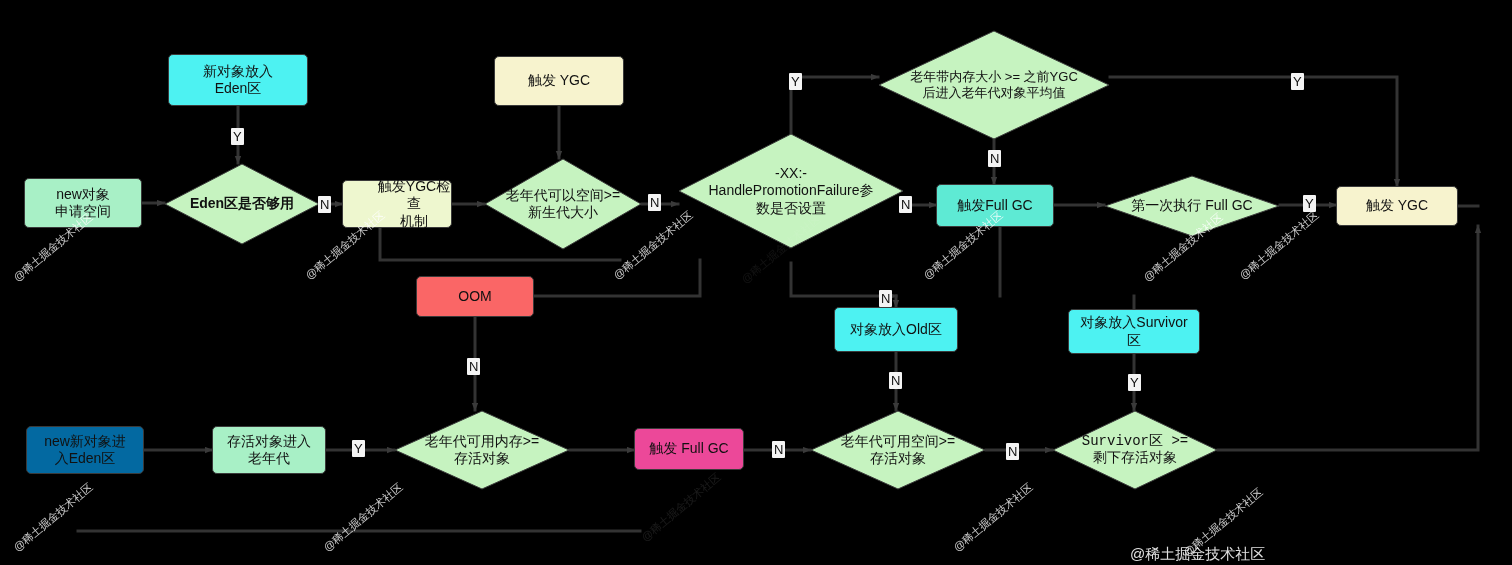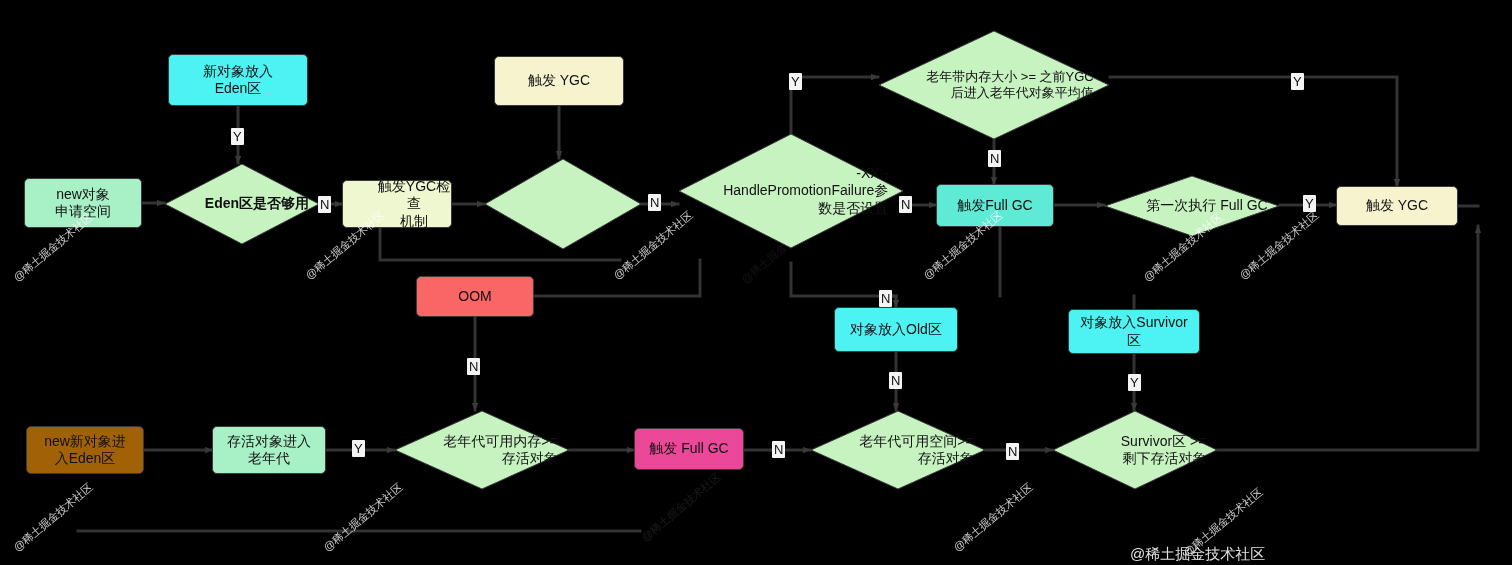--- a/index.html
+++ b/index.html
@@ -6,21 +6,21 @@
   #stage{position:relative;width:1512px;height:565px;background:#000;
          font-family:"Liberation Sans","DejaVu Sans",sans-serif;overflow:hidden;}
   svg#wires{position:absolute;left:0;top:0;width:1512px;height:565px;}
 
   .node{position:absolute;box-sizing:border-box;display:flex;align-items:center;
         justify-content:center;text-align:center;color:#111;line-height:1.22;}
 
   .rect{border:1px solid #3a3a3a;border-radius:5px;}
   .diamond{background:transparent;border:none;}
   .diamond .dshape{position:absolute;left:0;top:0;width:100%;height:100%;}
-  .diamond .dtxt{position:relative;z-index:2;width:86%;text-align:right;}
+  .diamond .dtxt{position:relative;z-index:2;width:86%;}
 
   .lbl{position:absolute;background:#f4f4f4;color:#111;font-size:13px;
        line-height:1;padding:2px 2px;border-radius:1px;z-index:6;}
 
   .wm{position:absolute;color:rgba(255,255,255,.80);font-size:11px;
       white-space:nowrap;transform:rotate(-40deg);transform-origin:left bottom;
       pointer-events:none;z-index:7;font-family:"Liberation Sans",sans-serif;}
   .wm.big{font-size:15px;color:rgba(255,255,255,.88);}
   .wm.dim{color:rgba(255,255,255,.10);}
   .wm.dim2{color:rgba(255,255,255,.07);}
@@ -89,20 +89,21 @@
         </svg>
         <div class="dtxt">Eden区是否够用</div>
       </div>
       <div class="node rect" style="left: 342px; top: 180px; width: 110px; height: 48px; font-size: 14px; background: rgb(238, 247, 207); padding-left: 34px;">
         <div>触发YGC检查<br>机制</div>
       </div>
       <div class="node diamond" style="left: 484px; top: 158px; width: 158px; height: 92px; font-size: 14px;">
         <svg class="dshape" viewBox="0 0 158 92" preserveAspectRatio="none">
           <polygon points="79,1 157,46 79,91 1,46" fill="#c6f3c0" stroke="#3a3a3a" stroke-width="1"></polygon>
         </svg>
+        <div class="dtxt">老年代可以空间&gt;=<br>新生代大小</div>
       </div>
       <div class="node diamond" style="left: 678px; top: 133px; width: 226px; height: 116px; font-size: 14px;">
         <svg class="dshape" viewBox="0 0 226 116" preserveAspectRatio="none">
           <polygon points="113,1 225,58 113,115 1,58" fill="#c6f3c0" stroke="#3a3a3a" stroke-width="1"></polygon>
         </svg>
         <div class="dtxt">-XX:-<br>HandlePromotionFailure参<br>数是否设置</div>
       </div>
       <div class="node rect" style="left: 936px; top: 184px; width: 118px; height: 43px; font-size: 14px; background: #5eead4;">
         <div>触发Full GC</div>
       </div>
@@ -117,42 +118,42 @@
       </div>
       <div class="node rect" style="left: 416px; top: 276px; width: 118px; height: 41px; font-size: 14px; background: rgb(250, 102, 102);">
         <div>OOM</div>
       </div>
       <div class="node rect" style="left: 834px; top: 307px; width: 124px; height: 45px; font-size: 14px; background: rgb(77, 242, 242);">
         <div>对象放入Old区</div>
       </div>
       <div class="node rect" style="left: 1068px; top: 309px; width: 132px; height: 45px; font-size: 14px; background: rgb(77, 242, 242);">
         <div>对象放入Survivor<br>区</div>
       </div>
-      <div class="node rect" style="left: 26px; top: 426px; width: 118px; height: 48px; font-size: 14px; background: #a16207;">
+      <div class="node rect" style="left: 26px; top: 426px; width: 118px; height: 48px; font-size: 14px; background: #0369a1;">
         <div>new新对象进<br>入Eden区</div>
       </div>
       <div class="node rect" style="left: 212px; top: 426px; width: 114px; height: 48px; font-size: 14px; background: rgb(168, 240, 198);">
         <div>存活对象进入<br>老年代</div>
       </div>
       <div class="node diamond" style="left: 394px; top: 410px; width: 176px; height: 80px; font-size: 14px;">
         <svg class="dshape" viewBox="0 0 176 80" preserveAspectRatio="none">
           <polygon points="88,1 175,40 88,79 1,40" fill="#c6f3c0" stroke="#3a3a3a" stroke-width="1"></polygon>
         </svg>
         <div class="dtxt">老年代可用内存&gt;=<br>存活对象</div>
       </div>
       <div class="node rect" style="left: 634px; top: 428px; width: 110px; height: 42px; font-size: 14px; background: #ec4899;">
         <div>触发 Full GC</div>
       </div>
       <div class="node diamond" style="left: 810px; top: 410px; width: 176px; height: 80px; font-size: 14px;">
         <svg class="dshape" viewBox="0 0 176 80" preserveAspectRatio="none">
           <polygon points="88,1 175,40 88,79 1,40" fill="#c6f3c0" stroke="#3a3a3a" stroke-width="1"></polygon>
         </svg>
         <div class="dtxt">老年代可用空间&gt;=<br>存活对象</div>
       </div>
-      <div class="node diamond" style="left: 1052px; top: 410px; width: 166px; height: 80px; font-size: 14px;">
+      <div class="node diamond" style="left: 1052px; top: 410px; width: 166px; height: 80px; font-size: 14px; font-family: Liberation Mono, monospace;">
         <svg class="dshape" viewBox="0 0 166 80" preserveAspectRatio="none">
           <polygon points="83,1 165,40 83,79 1,40" fill="#c6f3c0" stroke="#3a3a3a" stroke-width="1"></polygon>
         </svg>
         <div class="dtxt">Survivor区 &gt;=<br>剩下存活对象</div>
       </div>
     </div>
   <div id="label-layer">
       <span class="lbl" style="left: 231px; top: 128px;">Y</span>
       <span class="lbl" style="left: 318px; top: 196px;">N</span>
       <span class="lbl" style="left: 648px; top: 194px;">N</span>

